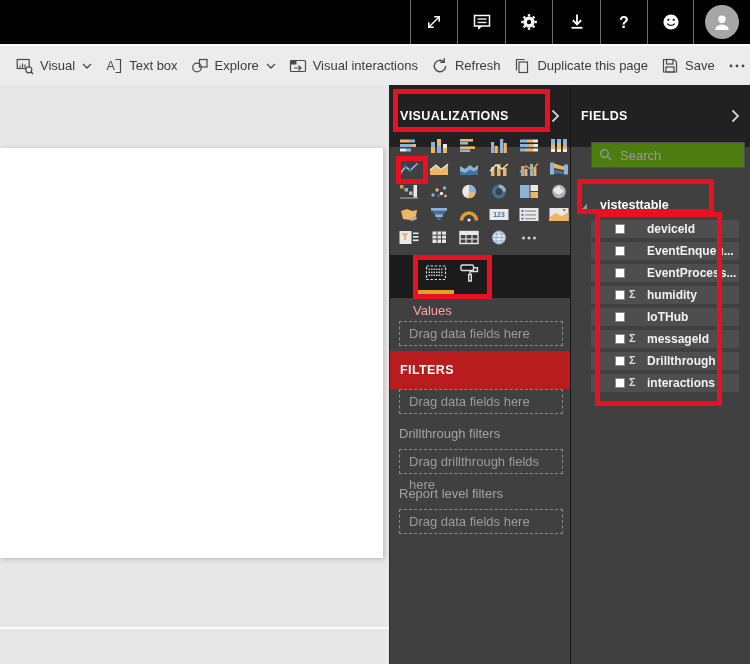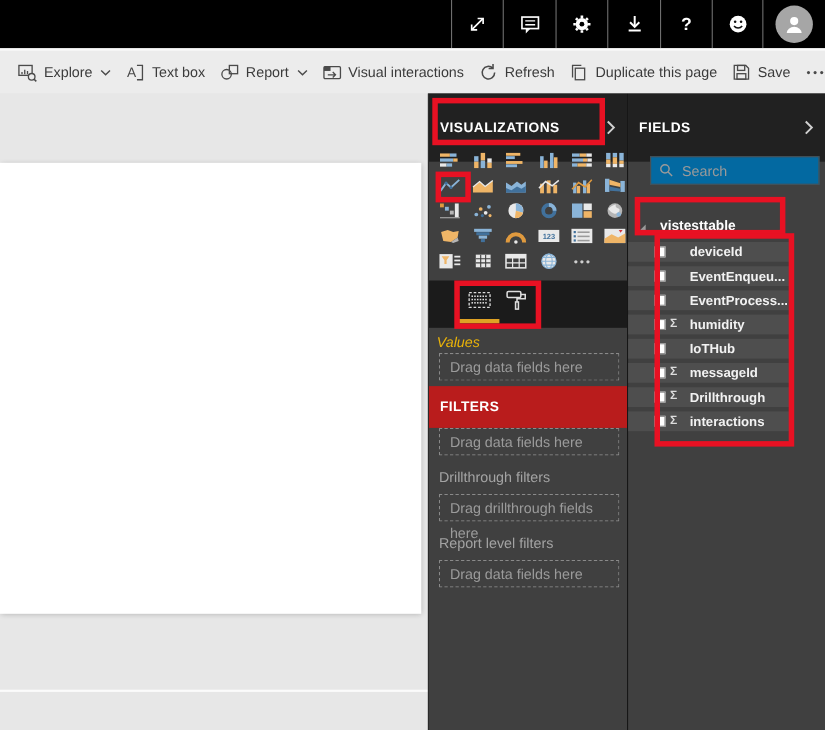--- a/index.html
+++ b/index.html
@@ -61,53 +61,53 @@
     position:absolute; left:9px; top:53px;
     display:grid; grid-template-columns:repeat(6,20px); grid-auto-rows:15px;
     column-gap:10px; row-gap:8px;
   }
   .viz-icon { width:20px; height:15px; cursor:pointer; display:flex; align-items:center; justify-content:center; }
   
   .viz-tabs { position:absolute; left:0; top:170px; width:181px; height:43px; background:#1b1b1b; }
   .viz-tab { position:absolute; top:7px; width:30px; height:26px; display:flex; align-items:center; justify-content:center; cursor:pointer; }
   .tab-underline { position:absolute; left:27px; top:35px; width:37px; height:4px; background:var(--yellow,#dfa224); }
   
-  .values-label { position:absolute; left:7px; top:218px; color:#eab308; font-size:13px;font-style:italic; }
+  .values-label { position:absolute; left:23px; top:218px; color:#fca5a5; font-size:13px; }
   .values-drop { position:absolute; left:9px; top:236px; width:164px; }
   .drop-zone {
     border:1px dashed #8a8a8a; color:#9b9b9b; font-size:13px;
     height:25px; line-height:23px; padding-left:9px; border-radius:1px; cursor:default;
   }
   .filters-header {
     position:absolute; left:0; top:266px; width:181px; height:38px; background:#b91c1c;
     display:flex; align-items:center; padding:0 10px;
   }
   .filters-body { position:absolute; left:9px; top:304px; width:164px; }
   .filter-label { color:#a3a3a3; font-size:13px; margin-top:12px; margin-bottom:8px; height:15px; }
   .filter-label:first-child { margin-top:10px; }
   .filters-body .drop-zone { margin-bottom:0; }
   
   .search-box {
     position:absolute; left:20px; top:57px; width:154px; height:26px;
-    background:#0369a1; border:1px solid #4f4f4f; display:flex; align-items:center; padding:0 7px; gap:7px;
+    background:#4d7c0f; border:1px solid #4f4f4f; display:flex; align-items:center; padding:0 7px; gap:7px;
   }
   .search-box input {
     background:transparent; border:none; outline:none; color:#ccc; font-size:13px; width:110px;
     font-family:"Liberation Sans", sans-serif;
   }
   .search-box input::placeholder { color:#9a9a9a; }
   .table-row { position:absolute; left:0; top:103px; width:180px; height:24px; display:flex; align-items:flex-end; cursor:pointer; }
   .expand-triangle {
     width:0; height:0; margin-left:8px;
     border-left:8px solid transparent; border-bottom:8px solid #9a9a9a;
   }
   .table-grid-icon { margin-left:5px; display:flex; align-items:center; }
   .table-name { margin-left:8px; color:#fff; font-size:12.5px; font-weight:bold; }
   .field-row {
-    position:absolute; left:0; width:148px; height:18px; background:#4e4e4e; cursor:pointer;
+    position:absolute; left:20px; width:148px; height:18px; background:#4e4e4e; cursor:pointer;
   }
   .checkbox {
     position:absolute; left:24px; top:4px; width:10px; height:10px;
     background:#fff; border:1px solid #8a8a8a; cursor:pointer;
   }
   .sigma { position:absolute; left:38px; top:2px; color:#ddd; font-size:11px; font-weight:bold; }
   .field-name { position:absolute; left:56px; top:2px; color:#f2f2f2; font-size:12px; font-weight:bold; }
   
   .hl { position:absolute; border:5px solid var(--red,#e81123); pointer-events:none; z-index:10; }
   .hl1 { left:393px; top:4px;   width:157px; height:43px; }
@@ -200,21 +200,21 @@
         <span class="tool-icon">
           <svg width="18" height="18" viewBox="0 0 18 18" xmlns="http://www.w3.org/2000/svg">
             <rect x="1.2" y="2.5" width="12" height="9" fill="none" stroke="#4a4a4a" stroke-width="1.2"></rect>
             <line x1="4" y1="8.5" x2="4" y2="10.5" stroke="#4a4a4a" stroke-width="1.2"></line>
             <line x1="6.5" y1="6.5" x2="6.5" y2="10.5" stroke="#4a4a4a" stroke-width="1.2"></line>
             <line x1="9" y1="7.5" x2="9" y2="10.5" stroke="#4a4a4a" stroke-width="1.2"></line>
             <circle cx="12.8" cy="12.8" r="3" fill="#ececec" stroke="#4a4a4a" stroke-width="1.2"></circle>
             <line x1="15" y1="15" x2="17" y2="17" stroke="#4a4a4a" stroke-width="1.4"></line>
           </svg>
         </span>
-        <span class="tool-label">Explore</span>
+        <span class="tool-label">Visual</span>
         <span class="tool-chev">
           <svg width="10" height="6" viewBox="0 0 10 6" xmlns="http://www.w3.org/2000/svg">
             <polyline points="1,1 5,5 9,1" fill="none" stroke="#4a4a4a" stroke-width="1.3"></polyline>
           </svg>
         </span>
       </div>
       <div class="tool-item">
         <span class="tool-icon">
           <svg width="18" height="18" viewBox="0 0 18 18" xmlns="http://www.w3.org/2000/svg">
             <text x="1.5" y="13" font-size="12.5" fill="#4a4a4a" font-family="Liberation Sans, sans-serif">A</text>
@@ -223,21 +223,21 @@
         </span>
         <span class="tool-label">Text box</span>
       </div>
       <div class="tool-item">
         <span class="tool-icon">
           <svg width="18" height="18" viewBox="0 0 18 18" xmlns="http://www.w3.org/2000/svg">
             <circle cx="6" cy="10.5" r="4.3" fill="none" stroke="#4a4a4a" stroke-width="1.2"></circle>
             <rect x="8.5" y="2.5" width="7.5" height="7.5" fill="none" stroke="#4a4a4a" stroke-width="1.2"></rect>
           </svg>
         </span>
-        <span class="tool-label">Report</span>
+        <span class="tool-label">Explore</span>
         <span class="tool-chev">
           <svg width="10" height="6" viewBox="0 0 10 6" xmlns="http://www.w3.org/2000/svg">
             <polyline points="1,1 5,5 9,1" fill="none" stroke="#4a4a4a" stroke-width="1.3"></polyline>
           </svg>
         </span>
       </div>
       <div class="tool-item">
         <span class="tool-icon">
           <svg width="18" height="18" viewBox="0 0 18 18" xmlns="http://www.w3.org/2000/svg">
             <rect x="1.5" y="3.5" width="15" height="11" rx="1" fill="none" stroke="#4a4a4a" stroke-width="1.2"></rect>

